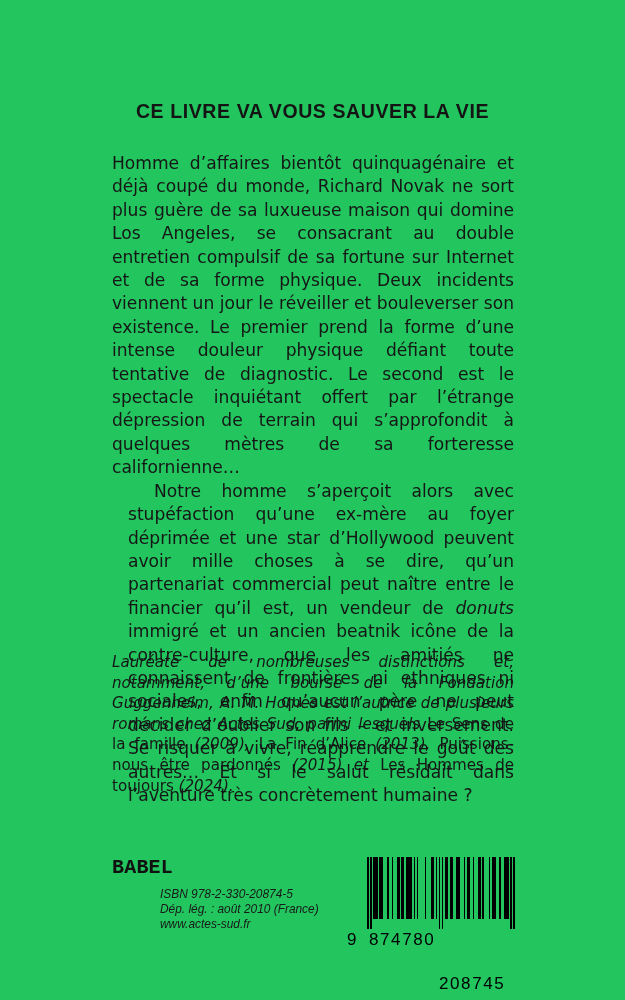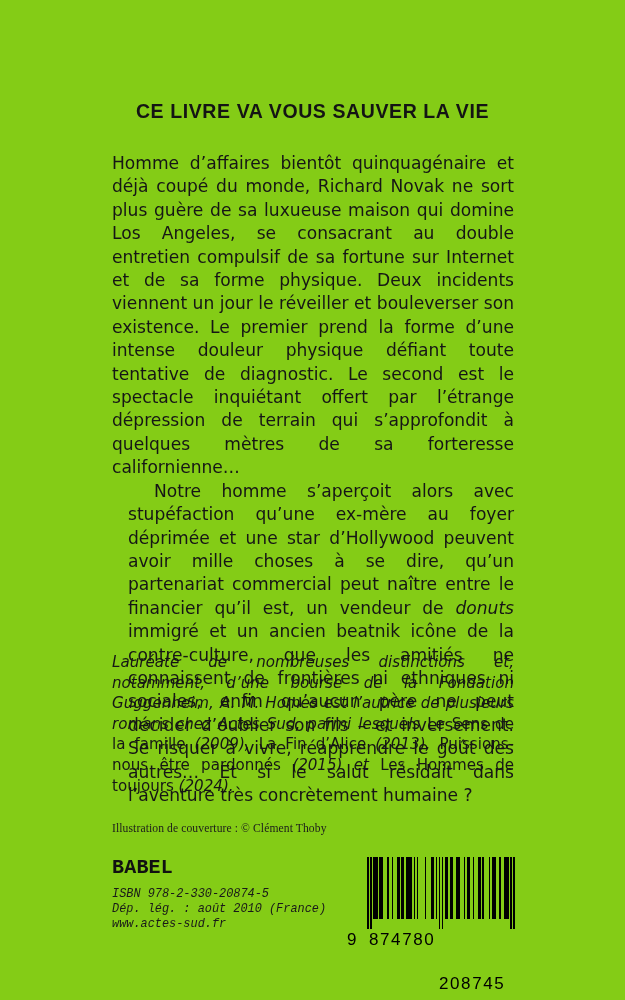--- a/index.html
+++ b/index.html
@@ -12,21 +12,21 @@
     height: 1000px;
     position: relative;
     overflow: hidden;
     font-family: "Liberation Sans", sans-serif;
     color: #1a1a1a;
   }
 
   .page {
     position: absolute;
     inset: 0;
-    background: #84cc16;
+    background: #22c55e;
   }
 
   
   .book-title {
     position: absolute;
     left: 0;
     right: 0;
     top: 100px;
     text-align: center;
     font-family: "Liberation Sans", sans-serif;
@@ -99,25 +99,26 @@
   .imprint-name {
     font-family: Liberation Mono, monospace;
     font-weight: bold;
     font-size: 20px;
     letter-spacing: 0.2px;
     color: #111111;
     line-height: 1;
     margin-bottom: 9px;
   }
   .legal {
-    font-family: Liberation Mono, monospace;
+    font-family: Liberation Sans, sans-serif;
     font-style: italic;
     font-size: 11.9px;
     line-height: 15.1px;
     color: #191919;
+    margin-left: 48px;
   }
   .legal .price {
     font-weight: bold;
     font-style: italic;
   }
   .legal .url {
     font-style: italic;
   }
 
   
@@ -171,21 +172,20 @@
 
   <div class="blurb">
     <p>Homme d’affaires bientôt quinquagénaire et déjà coupé du monde, Richard Novak ne sort plus guère de sa luxueuse maison qui domine Los Angeles, se consacrant au double entretien compulsif de sa fortune sur Internet et de sa forme physique. Deux incidents viennent un jour le réveiller et bouleverser son existence. Le premier prend la forme d’une intense douleur physique défiant toute tentative de diagnostic. Le second est le spectacle inquiétant offert par l’étrange dépression de terrain qui s’approfondit à quelques mètres de sa forteresse californienne…</p>
     <p class="indent"><span>Notre homme s’aperçoit alors avec stupéfaction qu’une ex-mère au foyer déprimée et une star d’Hollywood peuvent avoir mille choses à se dire, qu’un partenariat commercial peut naître entre le financier qu’il est, un vendeur de </span><i>donuts</i><span> immigré et un ancien beatnik icône de la contre-culture, que les amitiés ne connaissent de frontières ni ethniques ni sociales, enfin qu’aucun père ne peut décider d’oublier son fils – et inversement. Se risquer à vivre, réapprendre le goût des autres… Et si le salut résidait dans l’aventure très concrètement humaine ?</span></p>
   </div>
 
   <div class="bio">
     <p><span>Lauréate de nombreuses distinctions et, notamment, d’une bourse de la Fondation Guggenheim, A. M. Homes est l’autrice de plusieurs romans chez Actes Sud, parmi lesquels </span><span class="roman">Le Sens de la famille</span><span> (2009), </span><span class="roman">La Fin d’Alice</span><span> (2013), </span><span class="roman">Puissions-nous être pardonnés</span><span> (2015) et </span><span class="roman">Les Hommes de toujours</span><span> (2024).</span></p>
   </div>
 
-  <div class="credit">Illustration de couverture : © Clément Thoby</div>
 
   <div class="imprint">
     <div class="imprint-name">BABEL</div>
     <div class="legal">
       <div>ISBN 978-2-330-20874-5</div>
       <div>Dép. lég. : août 2010 (France)</div>
       <div class="url">www.actes-sud.fr</div>
     </div>
   </div>
 

